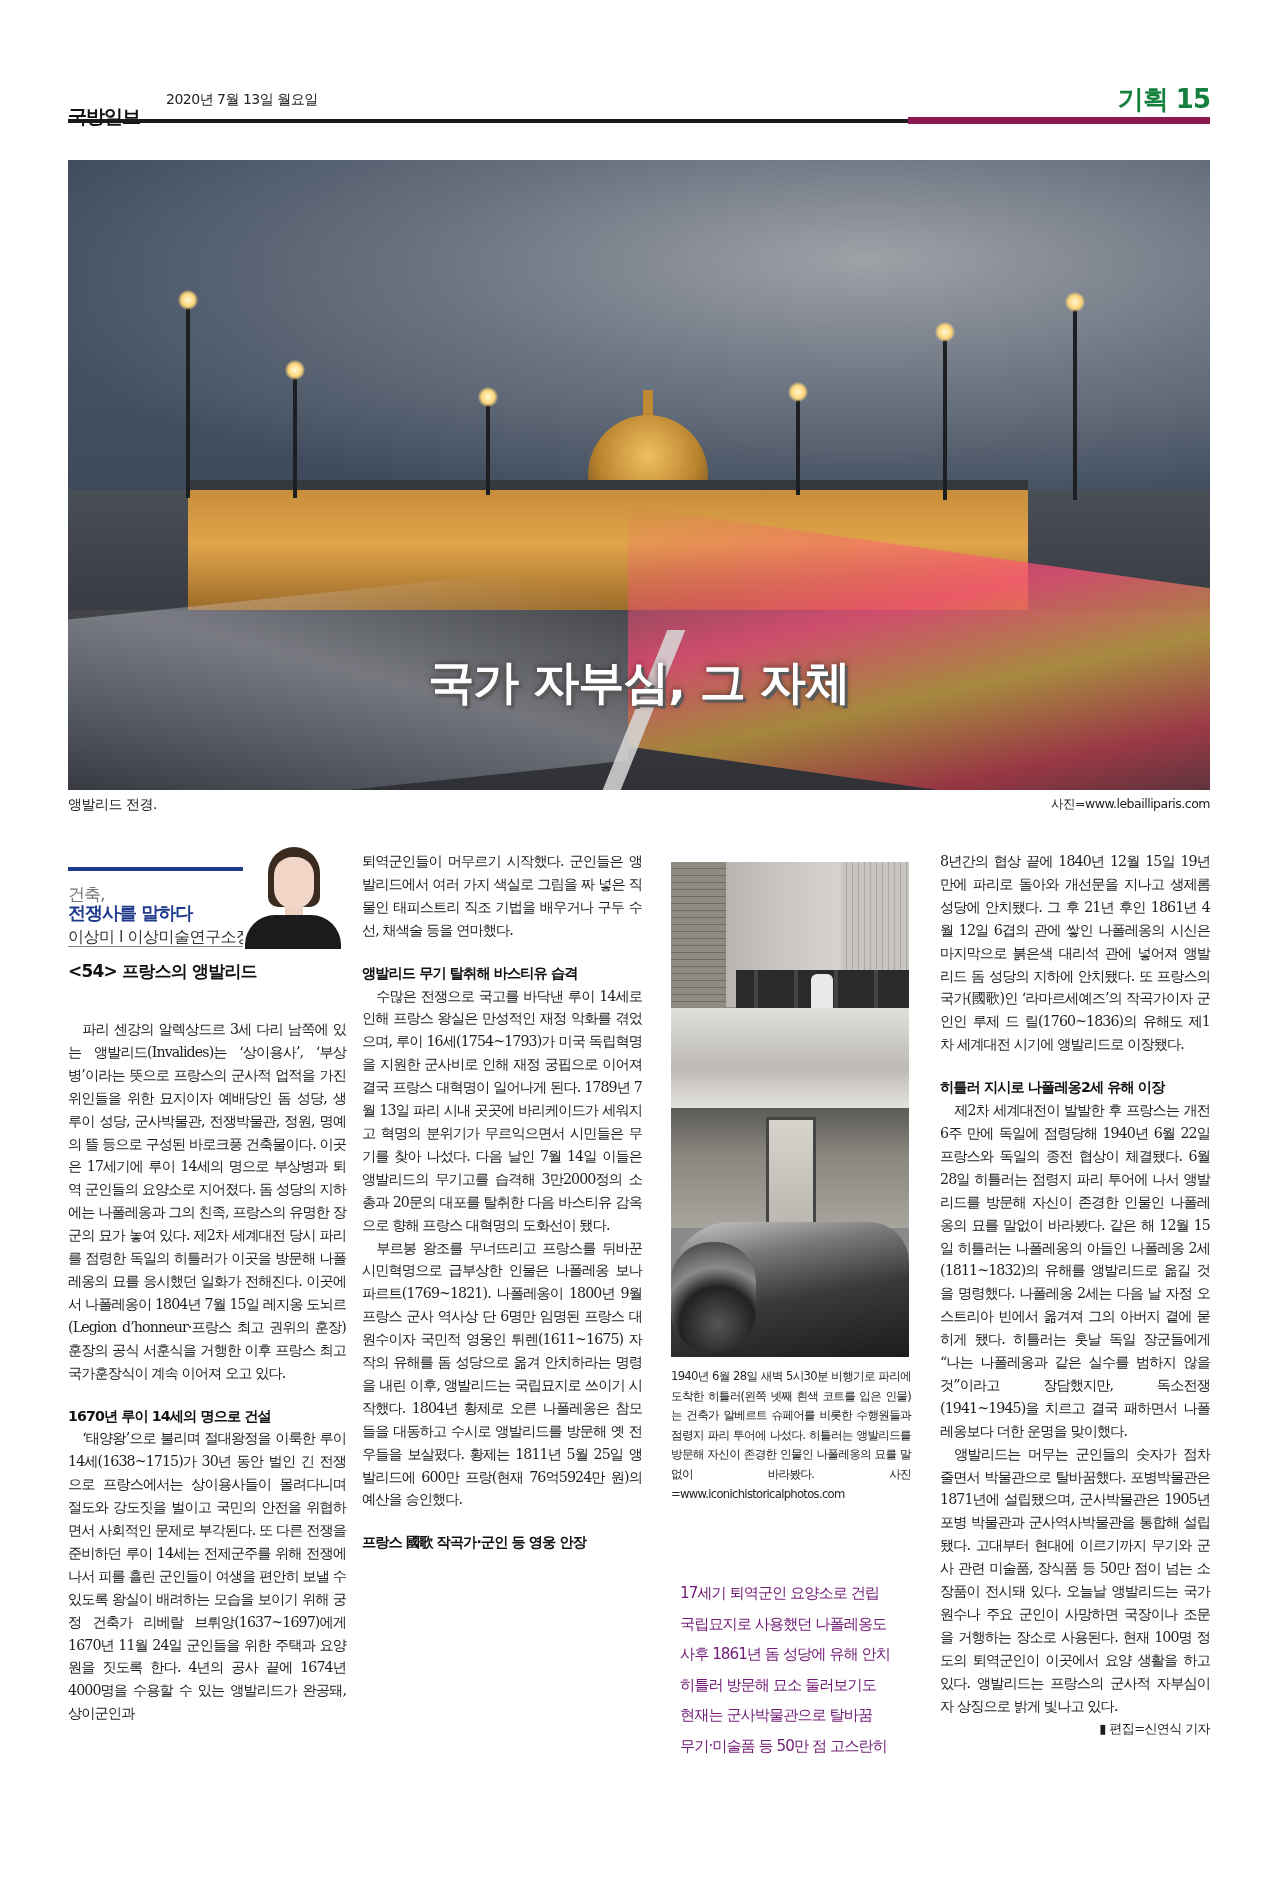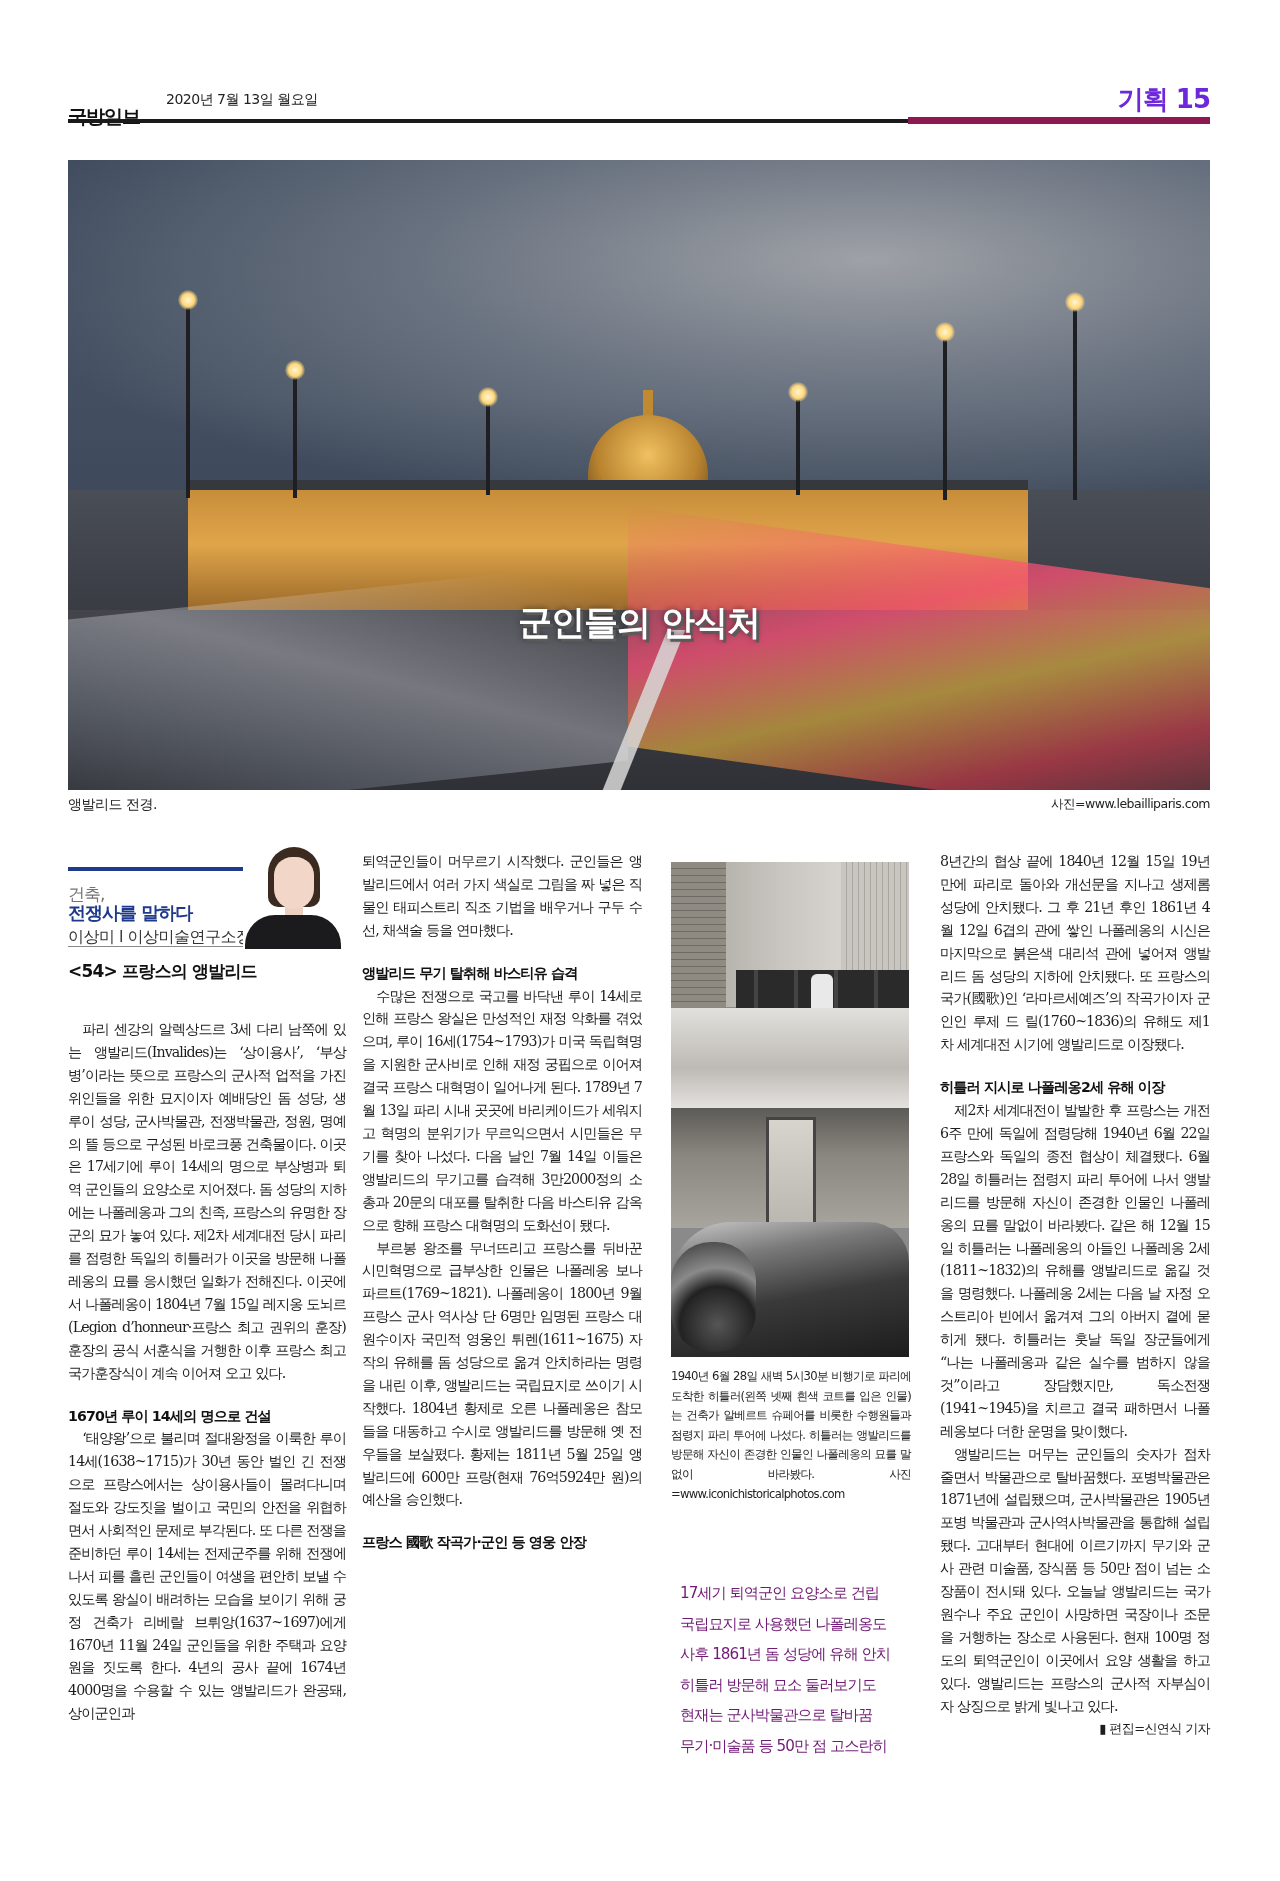--- a/index.html
+++ b/index.html
@@ -3,21 +3,21 @@
 <meta charset="utf-8">
 <style>
   * { box-sizing: border-box; margin: 0; padding: 0; }
   html, body { width: 1280px; height: 1881px; background: #ffffff; overflow: hidden; }
   body { position: relative; font-family: "DejaVu Serif", serif; color: #1a1a1a; }
 
   
   .masthead { position: absolute; left: 68px; top: 82px; width: 1142px; height: 40px; }
   .mast-logo { position: absolute; left: 0; top: 6px; font-family: "DejaVu Sans", sans-serif; font-weight: bold; font-size: 19px; letter-spacing: -1px; color: #111; margin-top: 16px; }
   .mast-date { position: absolute; left: 98px; top: 9px; font-family: "DejaVu Sans", sans-serif; font-size: 14px; color: #222; letter-spacing: -0.5px; }
-  .mast-section { position: absolute; right: 0; top: 0; font-family: "DejaVu Sans", sans-serif; font-weight: bold; font-size: 26px; color: #6d28d9; letter-spacing: -1px; }
+  .mast-section { position: absolute; right: 0; top: 0; font-family: "DejaVu Sans", sans-serif; font-weight: bold; font-size: 26px; color: #15803d; letter-spacing: -1px; }
   .mast-rule-black { position: absolute; left: 68px; top: 119px; width: 840px; height: 4px; background: #1a1a1a; }
   .mast-rule-accent { position: absolute; left: 908px; top: 117px; width: 302px; height: 7px; background: #8c1a50; }
 
   
   .hero { position: absolute; left: 68px; top: 160px; width: 1142px; height: 630px; overflow: hidden;
     background: linear-gradient(180deg, #3b4757 0%, #56606e 20%, #7a7e86 38%, #4a4e57 52%, #3a3d44 70%, #2e3036 100%); }
   .hero-sky { position: absolute; left: 0; top: 0; width: 100%; height: 330px;
     background: radial-gradient(ellipse at 70% 30%, #a7a9ad 0%, #6b7482 40%, #3d4a5c 80%); opacity: 0.9; }
   .hero-building { position: absolute; left: 120px; top: 330px; width: 840px; height: 120px;
     background: linear-gradient(180deg, #c88d3a 0%, #e0a54a 45%, #9b6a2a 100%); }
@@ -108,21 +108,21 @@
   <div class="hero-road"></div>
   <div class="hero-trails2"></div>
   <div class="hero-trails"></div>
   <div class="hero-lane"></div>
   <div class="lamp" style="left:118px; top:148px; height:190px;"></div>
   <div class="lamp" style="left:225px; top:218px; height:120px;"></div>
   <div class="lamp" style="left:418px; top:245px; height:90px;"></div>
   <div class="lamp" style="left:728px; top:240px; height:95px;"></div>
   <div class="lamp" style="left:875px; top:180px; height:160px;"></div>
   <div class="lamp" style="left:1005px; top:150px; height:190px;"></div>
-  <div class="hero-title hero-title-1">군인들의 안식처</div>
+  <div class="hero-title hero-title-2">국가 자부심, 그 자체</div>
 </figure>
 <div class="caption-left">앵발리드 전경.</div>
 <div class="caption-right">사진=www.lebailliparis.com</div>
 
 <div class="series-box">
   <div class="series-rule"></div>
   <div class="series-label-1">건축,</div>
   <div class="series-label-2">전쟁사를 말하다</div>
   <div class="series-author">이상미 l 이상미술연구소장</div>
   <div class="series-bottom-rule"></div>

